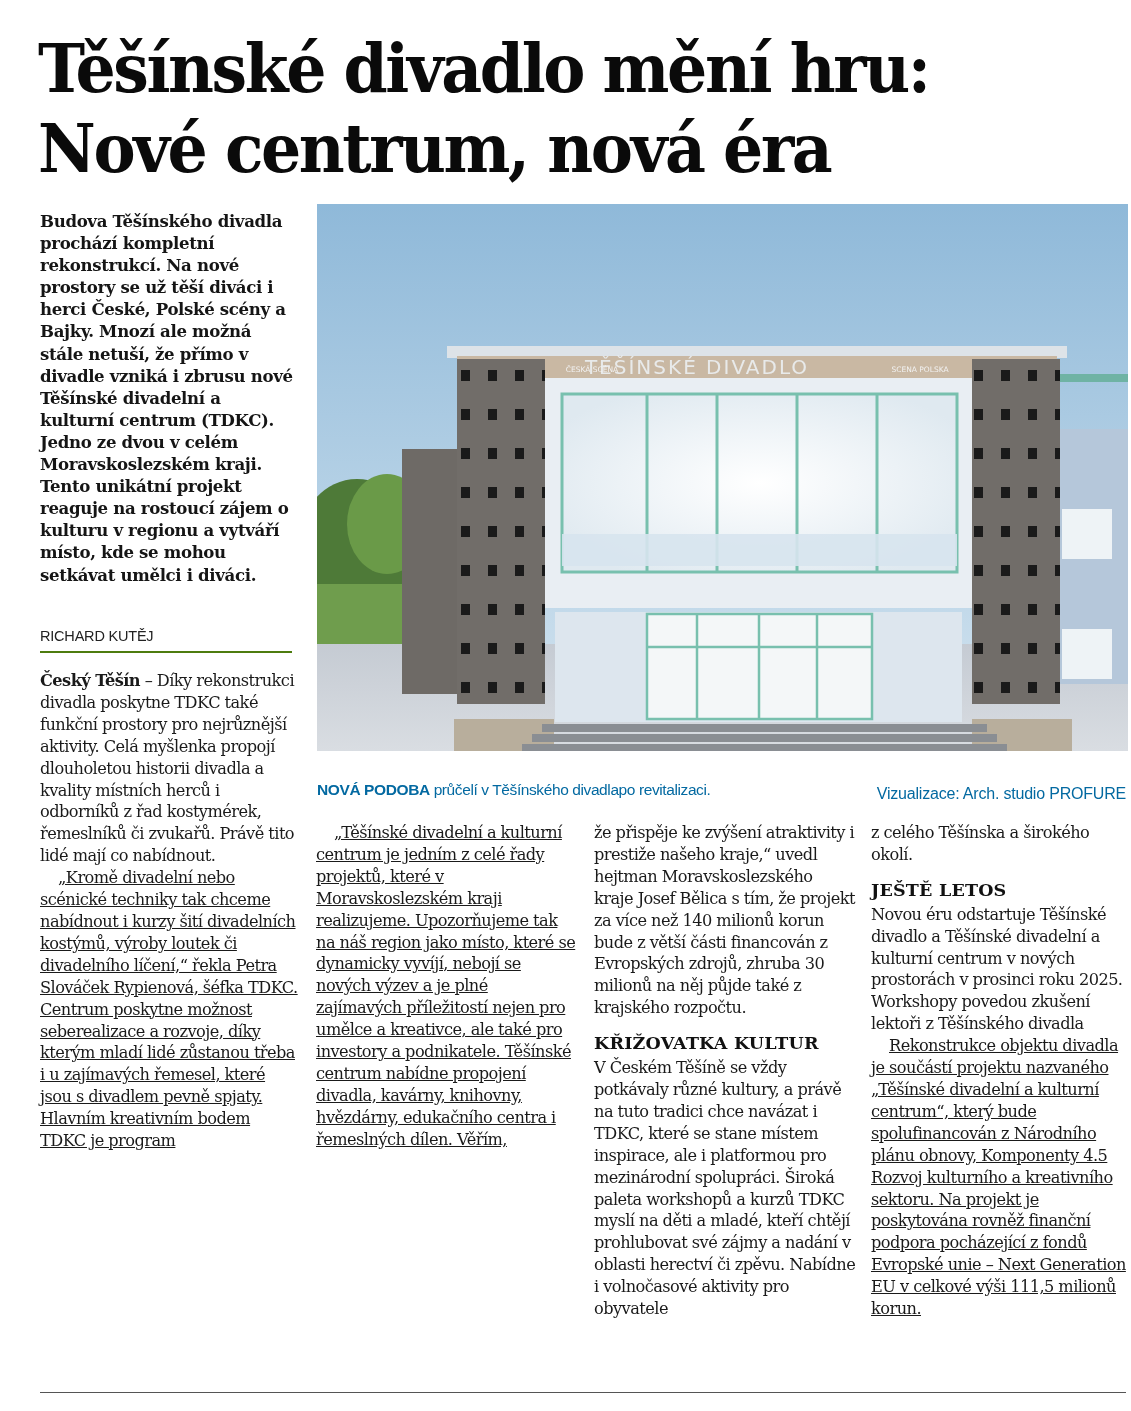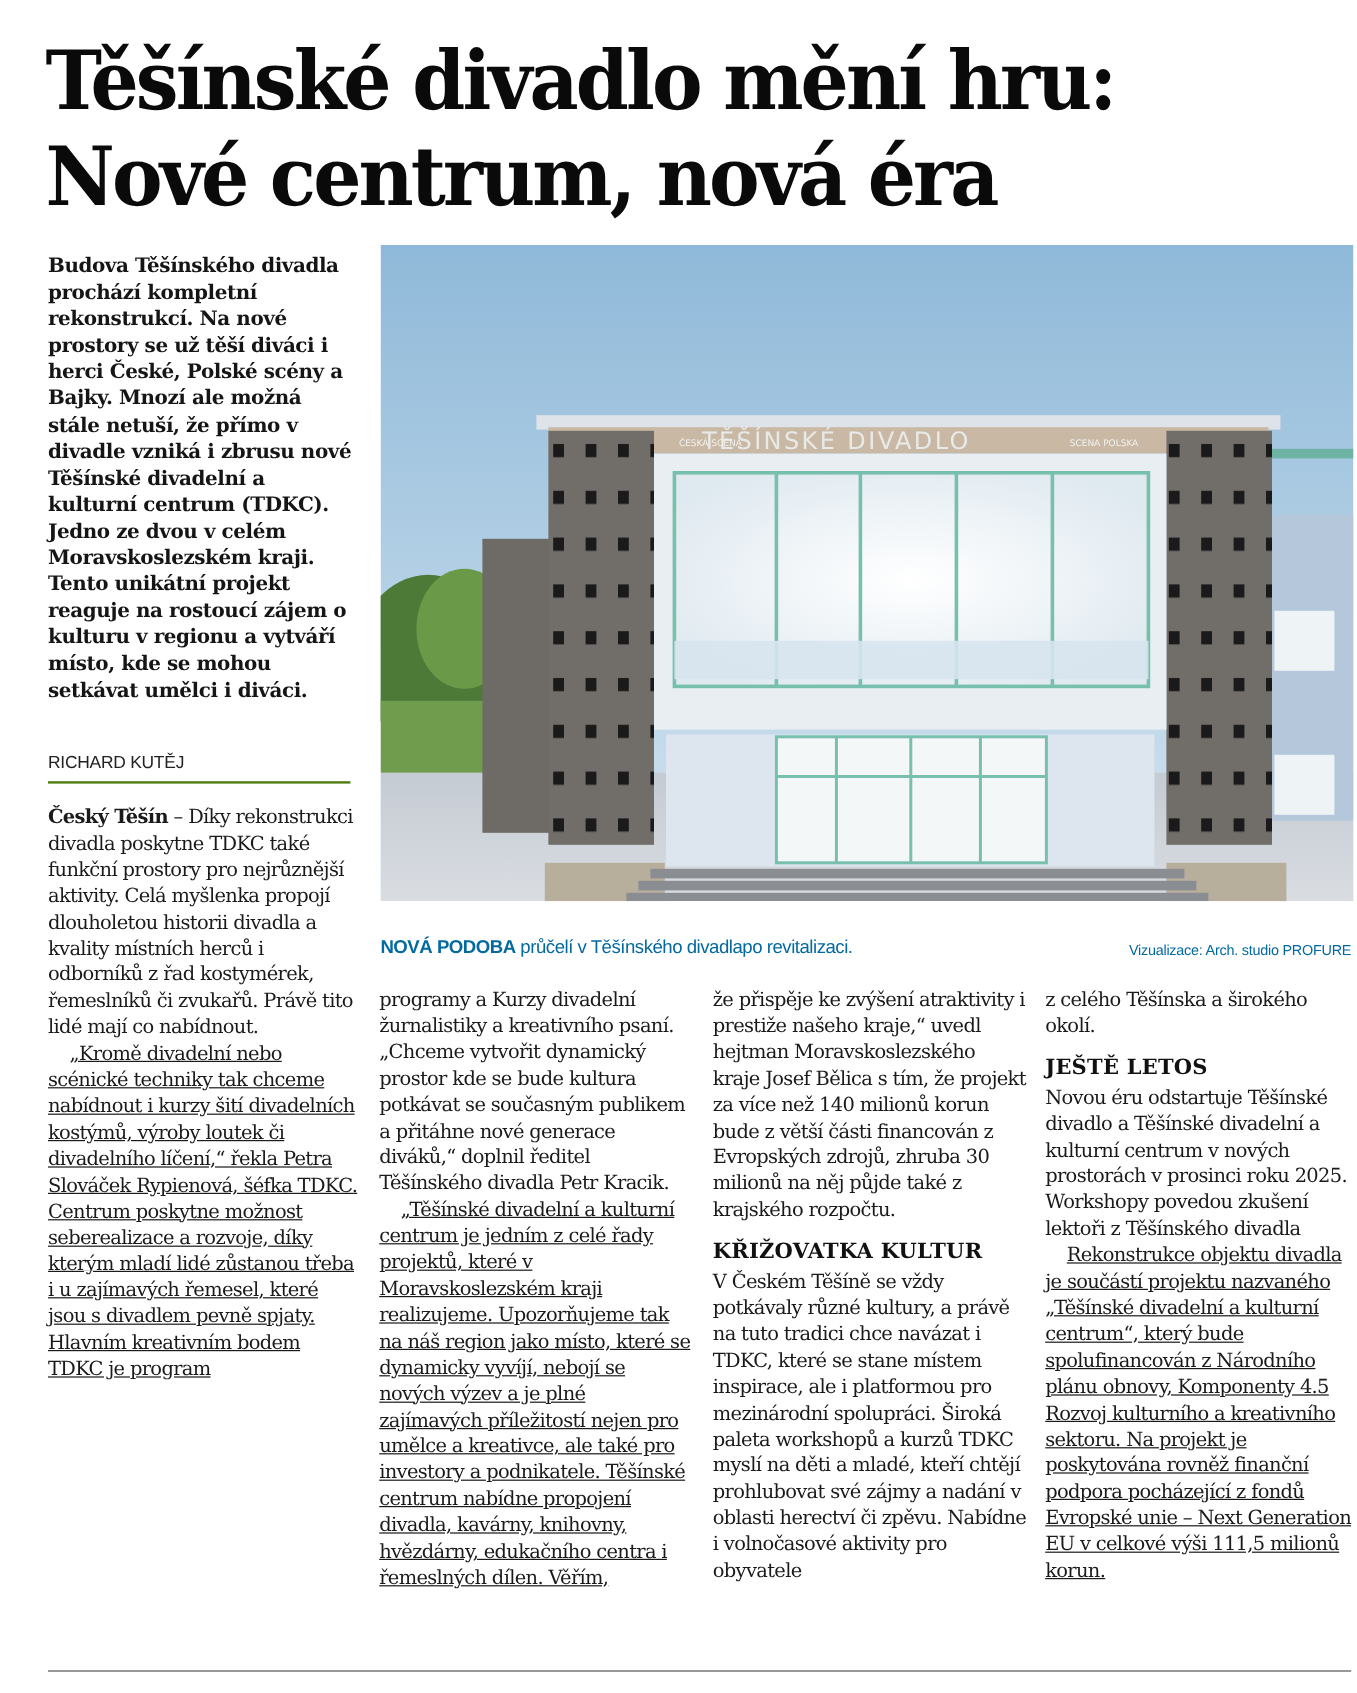--- a/index.html
+++ b/index.html
@@ -22,21 +22,21 @@
   .col2 { left:316px; top:822px; width:262px; }
   .col3 { left:594px; top:822px; width:262px; }
   .col4 { left:871px; top:822px; width:262px; }
   .dateline { font-weight:bold;margin-top:44px; }
   .subhead { font-weight:bold; font-size:17.5px; letter-spacing:0.2px; margin:14px 0 2px 0 !important; color:#111; }
   .photo { position:absolute; left:317px; top:204px; width:811px; height:547px; overflow:hidden; }
   .caption { position:absolute; left:317px; top:781px; width:811px; height:22px;
              font-family:"Liberation Sans", sans-serif; color:#0369a1; }
   .caption .cap-bold { font-weight:bold; font-size:15.5px; letter-spacing:-0.4px; }
   .caption .cap-text { font-size:15.5px; letter-spacing:-0.4px; }
-  .caption .credit { position:absolute; right:2px; top:4px; font-size:12px; letter-spacing:-0.2px; }
+  .caption .credit { position:absolute; right:2px; top:4px; font-size:16px; letter-spacing:-0.2px; }
   .bottom-rule { position:absolute; left:40px; top:1392px; width:1086px; height:0; border-top:1.5px solid #555; }
 </style>
 </head>
 <body>
 
 <h1 class="headline">
   <span>Těšínské divadlo mění hru:</span><br>
   <span>Nové centrum, nová éra</span>
 </h1>
 
@@ -117,21 +117,20 @@
   <span class="cap-bold">NOVÁ PODOBA</span><span class="cap-text"> průčelí v Těšínského divadlapo revitalizaci.</span>
   <span class="credit">Vizualizace: Arch. studio PROFURE</span>
 </div>
 
 <div class="col col1">
   <p><span class="dateline">Český Těšín</span><span> – </span><span>Díky rekonstrukci divadla poskytne TDKC také funkční prostory pro nejrůznější aktivity. Celá myšlenka propojí dlouholetou historii divadla a kvality místních herců i odborníků z řad kostymérek, řemeslníků či zvukařů. Právě tito lidé mají co nabídnout.</span></p>
   <p class="indent">„Kromě divadelní nebo scénické techniky tak chceme nabídnout i kurzy šití divadelních kostýmů, výroby loutek či divadelního líčení,“ řekla Petra Slováček Rypienová, šéfka TDKC. Centrum poskytne možnost seberealizace a rozvoje, díky kterým mladí lidé zůstanou třeba i u zajímavých řemesel, které jsou s divadlem pevně spjaty. Hlavním kreativním bodem TDKC je program</p>
 </div>
 
 <div class="col col2">
-  <p>programy a Kurzy divadelní žurnalistiky a kreativního psaní. „Chceme vytvořit dynamický prostor kde se bude kultura potkávat se současným publikem a přitáhne nové generace diváků,“ doplnil ředitel Těšínského divadla Petr Kracik.</p>
   <p class="indent">„Těšínské divadelní a kulturní centrum je jedním z celé řady projektů, které v Moravskoslezském kraji realizujeme. Upozorňujeme tak na náš region jako místo, které se dynamicky vyvíjí, nebojí se nových výzev a je plné zajímavých příležitostí nejen pro umělce a kreativce, ale také pro investory a podnikatele. Těšínské centrum nabídne propojení divadla, kavárny, knihovny, hvězdárny, edukačního centra i řemeslných dílen. Věřím,</p>
 </div>
 
 <div class="col col3">
   <p>že přispěje ke zvýšení atraktivity i prestiže našeho kraje,“ uvedl hejtman Moravskoslezského kraje Josef Bělica s tím, že projekt za více než 140 milionů korun bude z větší části financován z Evropských zdrojů, zhruba 30 milionů na něj půjde také z krajského rozpočtu.</p>
   <p class="subhead">KŘIŽOVATKA KULTUR</p>
   <p>V Českém Těšíně se vždy potkávaly různé kultury, a právě na tuto tradici chce navázat i TDKC, které se stane místem inspirace, ale i platformou pro mezinárodní spolupráci. Široká paleta workshopů a kurzů TDKC myslí na děti a mladé, kteří chtějí prohlubovat své zájmy a nadání v oblasti herectví či zpěvu. Nabídne i volnočasové aktivity pro obyvatele</p>
 </div>
 
 <div class="col col4">

